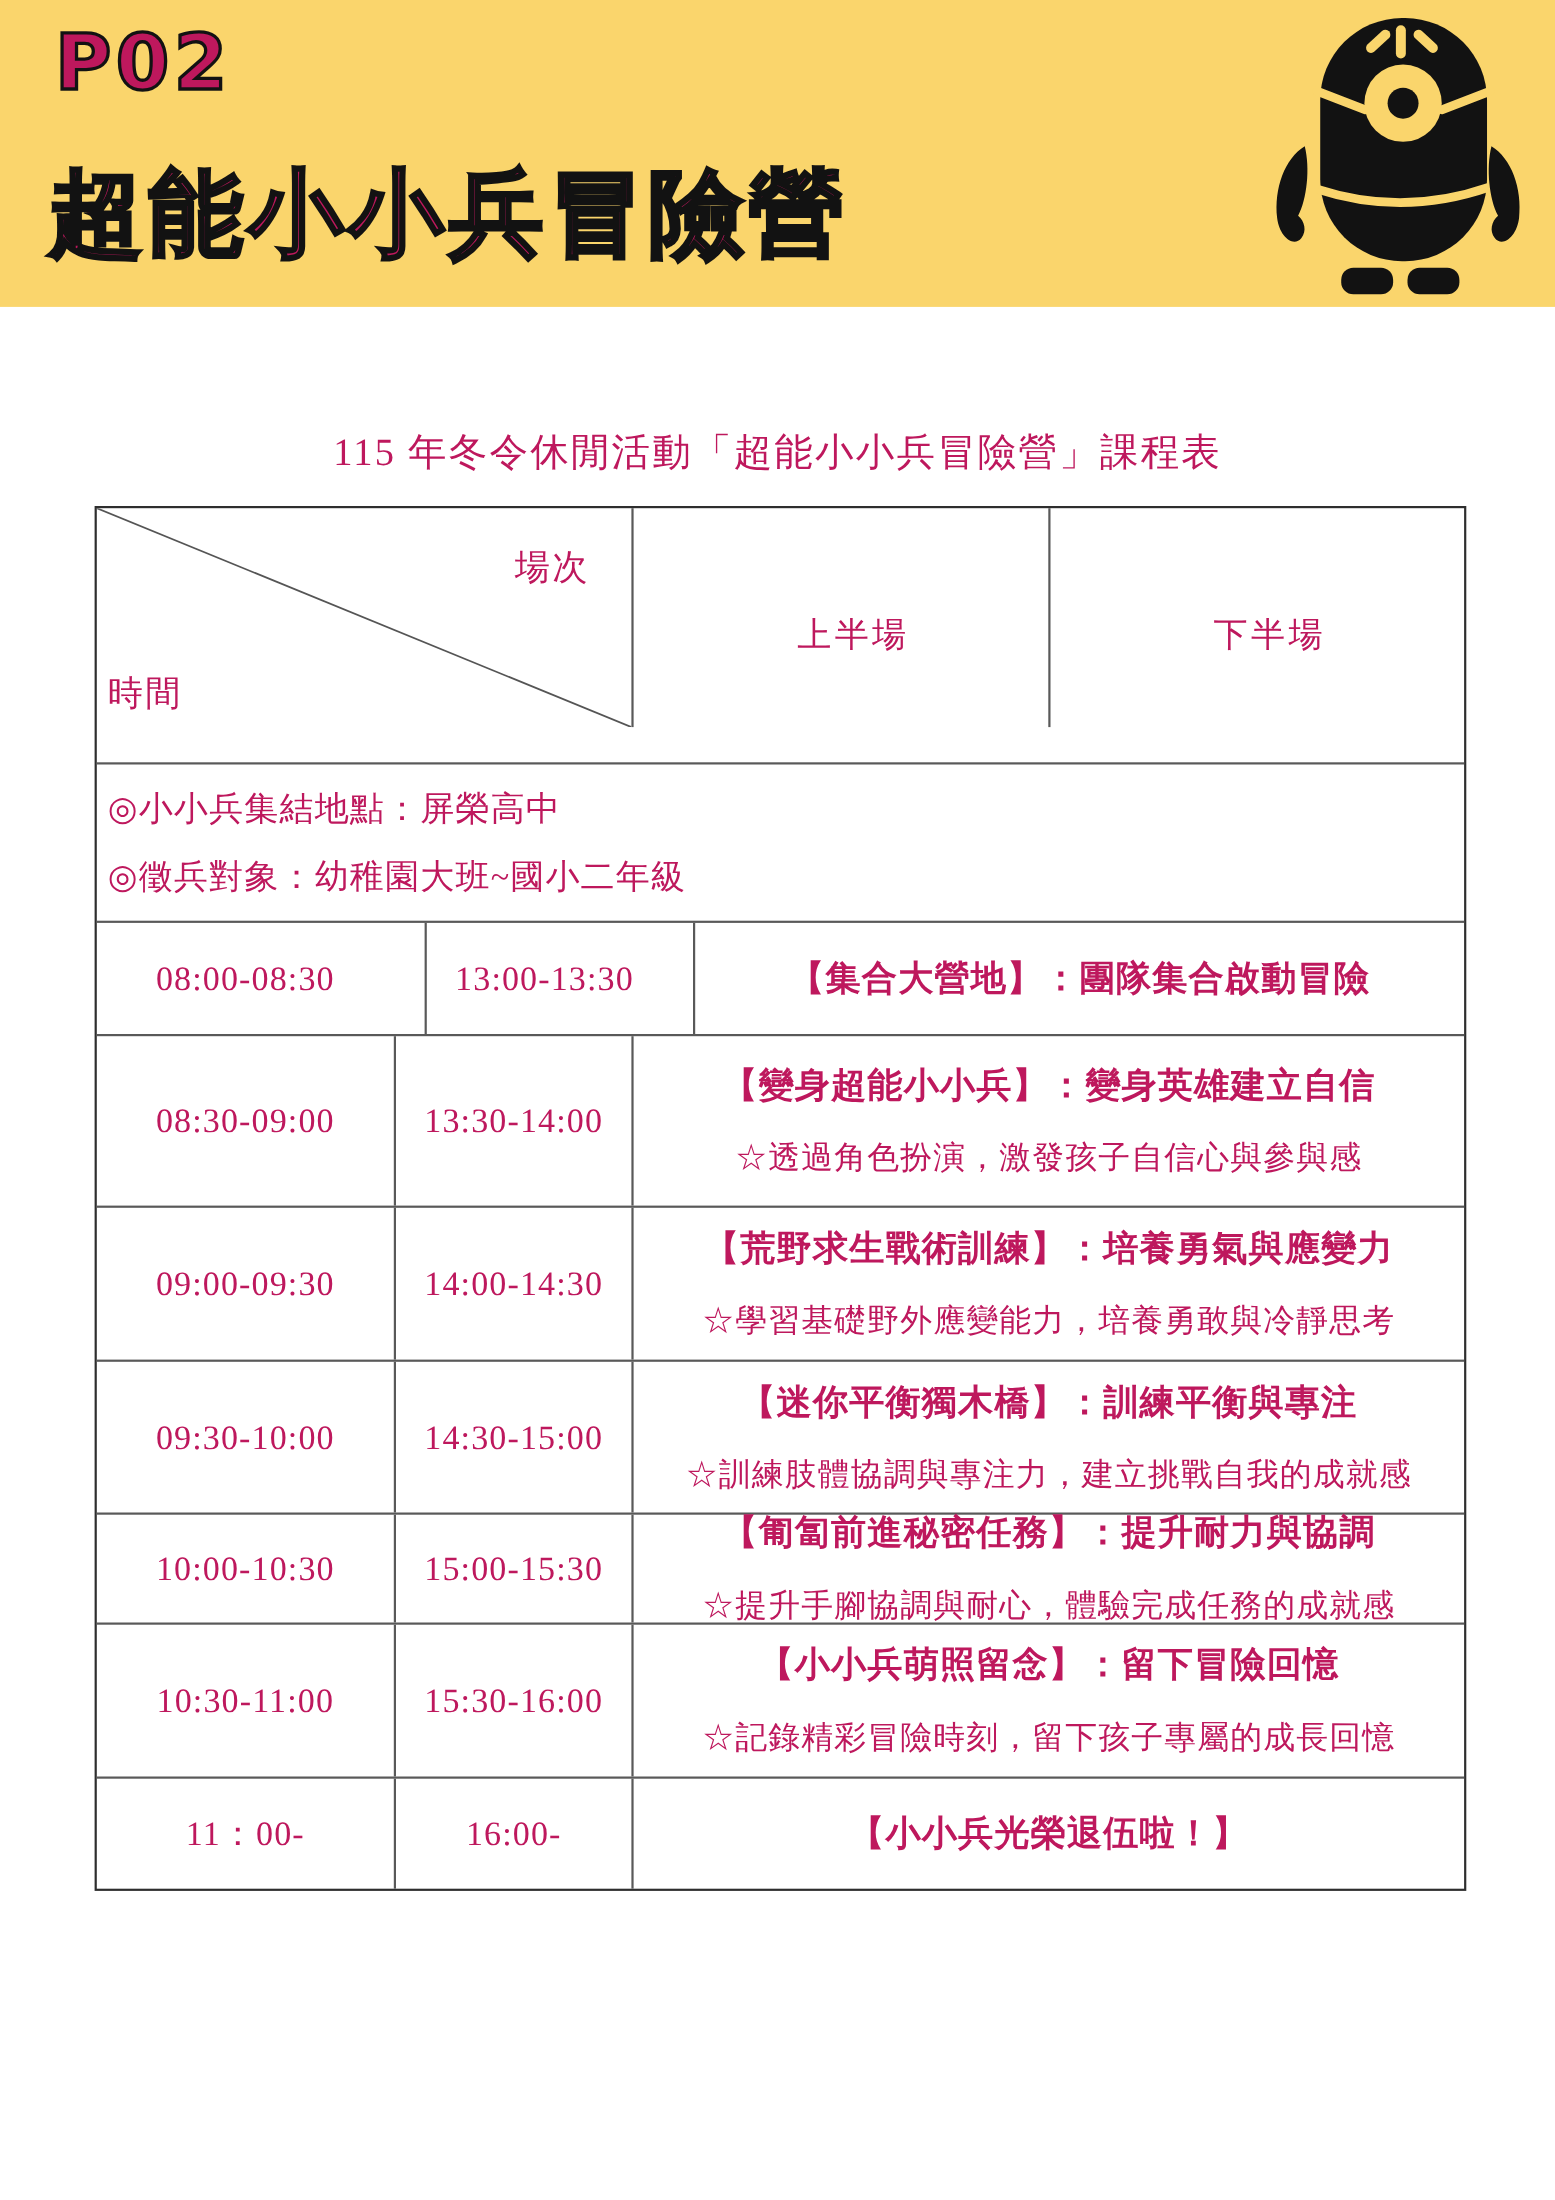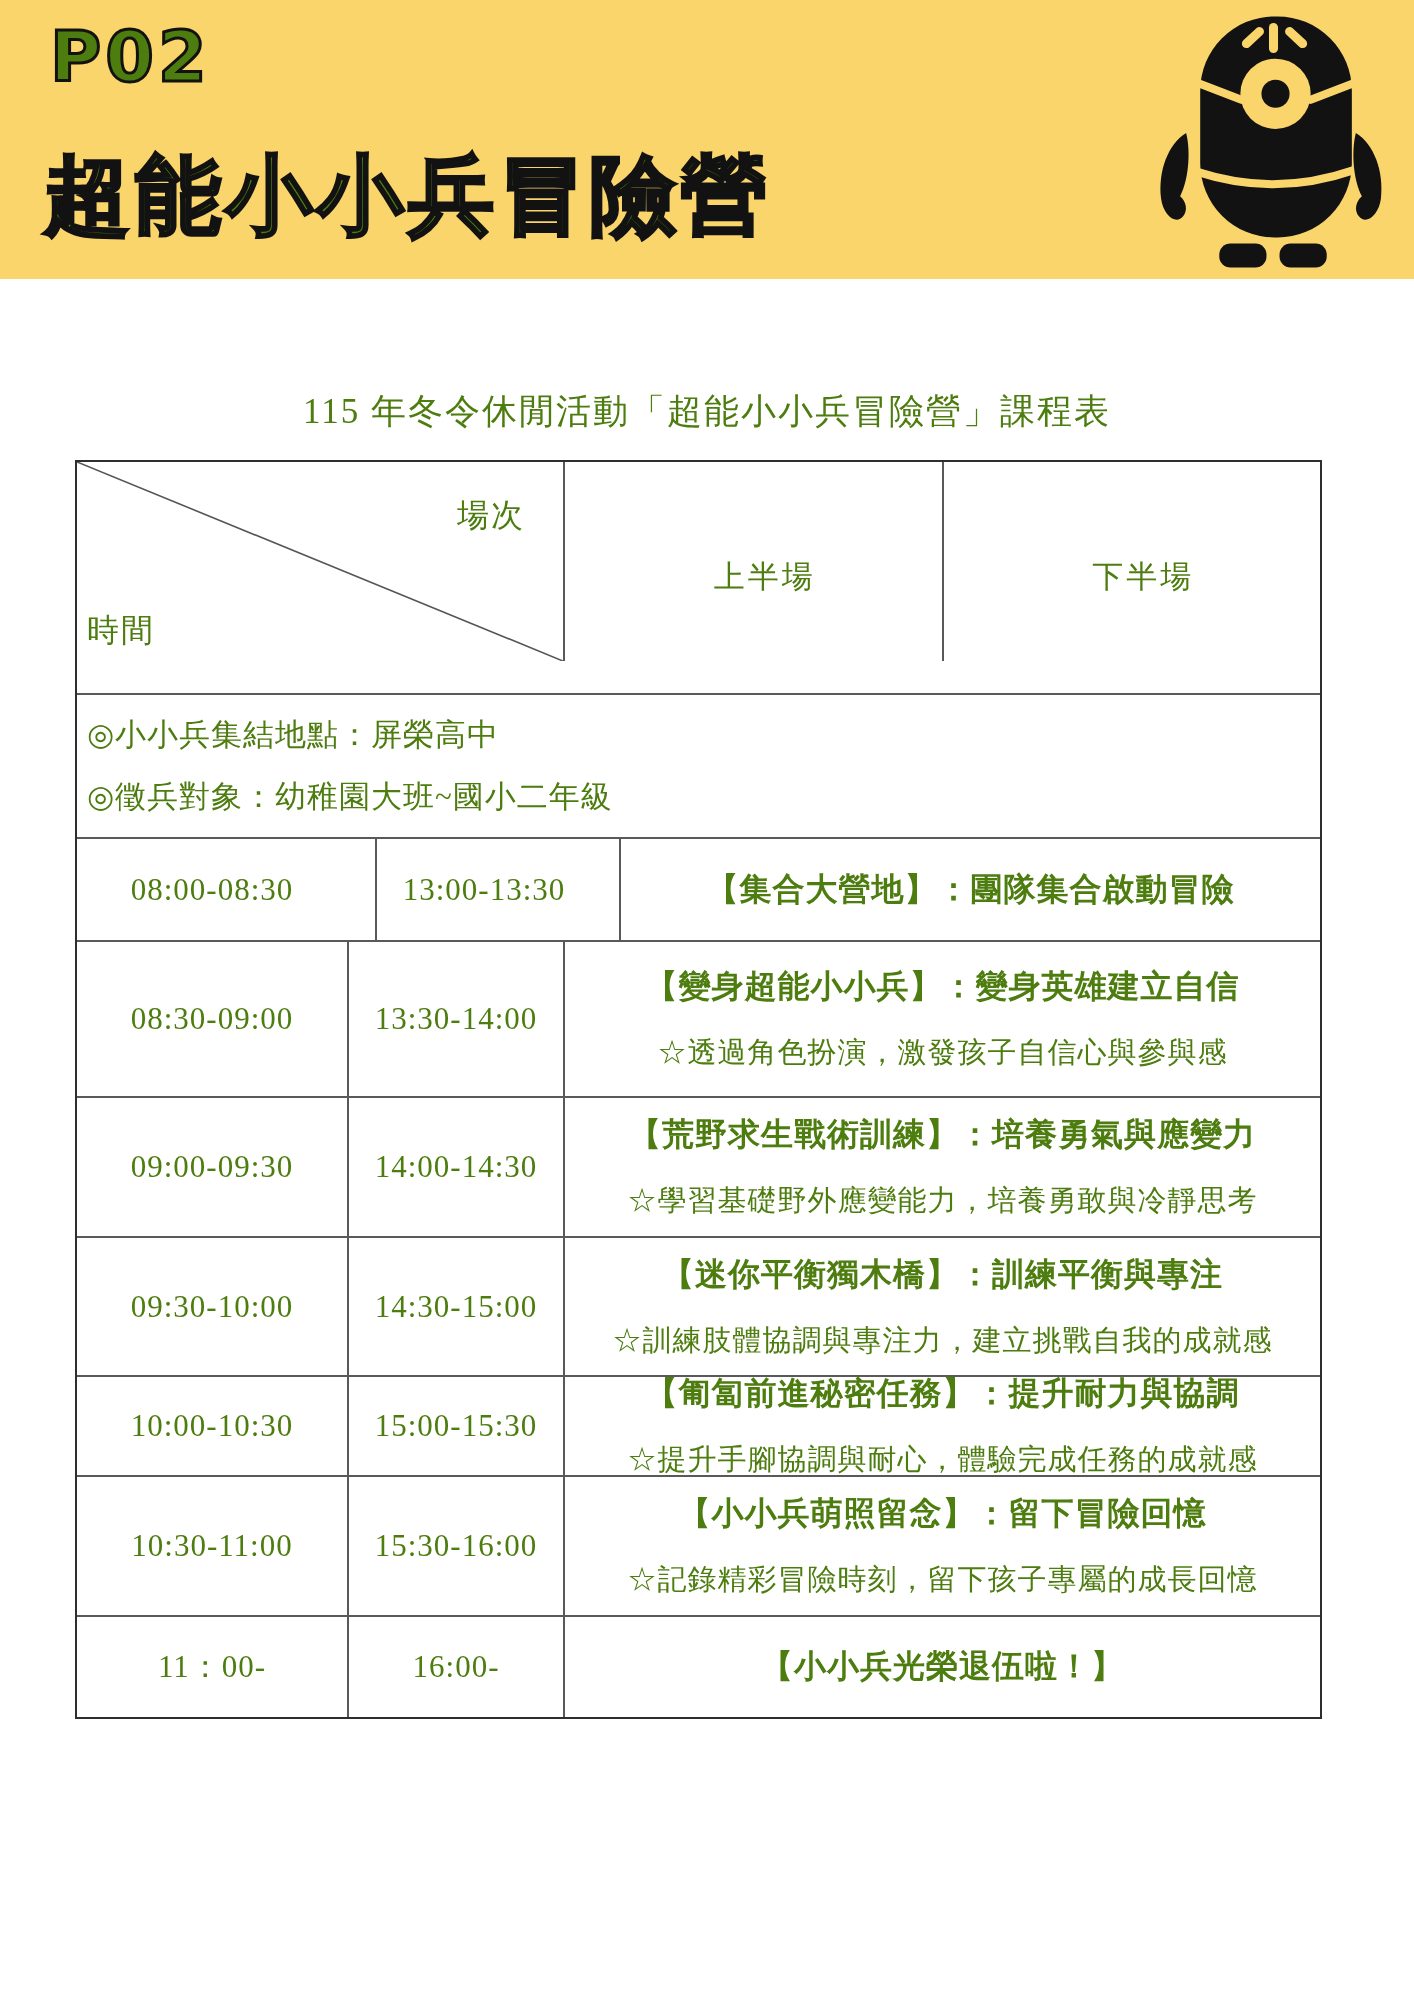--- a/index.html
+++ b/index.html
@@ -1,35 +1,35 @@
 <!DOCTYPE html>
 <html><head>
 <meta charset="utf-8">
 <style>
   html,body{margin:0;padding:0;background:#fff;}
   .page{position:relative;width:1414px;height:2000px;background:#ffffff;overflow:hidden;
-        font-family:"Liberation Serif","DejaVu Serif",serif;color:#4d7c0f;}
+        font-family:"Liberation Serif","DejaVu Serif",serif;color:#be185d;}
 
   
   .band{position:absolute;left:0;top:0;width:1414px;height:279px;background:#FAD56C;}
   .page-label{position:absolute;left:50px;top:22px;
               font-family:"DejaVu Sans","Liberation Sans",sans-serif;
               font-weight:900;font-size:70px;line-height:1;letter-spacing:4px;
               -webkit-text-stroke:3px #121212;}
   .camp-title{position:absolute;left:44px;top:114px;
               font-family:"DejaVu Sans","Liberation Sans",sans-serif;
               font-weight:900;font-size:86px;line-height:1.05;letter-spacing:5px;margin-top:36px;
               -webkit-text-stroke:3px #121212;}
   .minion{position:absolute;left:1153px;top:12px;width:236px;height:260px;}
 
   
   .table-title{position:absolute;left:0;top:388px;width:100%;text-align:center;
                font-size:35px;letter-spacing:2px;}
 
-  .tbl{position:absolute;left:75px;top:460px;width:1247px;box-sizing:border-box;
+  .tbl{position:absolute;left:86px;top:460px;width:1247px;box-sizing:border-box;
        border:2px solid #2e2e2e;background:#fff;}
   .trow{display:flex;box-sizing:border-box;border-top:2px solid #595959;}
   .trow.first{border-top:none;}
 
   
   .corner{position:relative;width:486px;box-sizing:border-box;}
   .corner .diag{position:absolute;left:0;top:0;width:100%;height:100%;display:block;}
   .corner-top{position:absolute;right:38px;top:32px;font-size:32px;letter-spacing:2px;}
   .corner-bottom{position:absolute;left:10px;bottom:8px;font-size:32px;letter-spacing:2px;}
   .halfcell{flex:1;display:flex;align-items:center;justify-content:center;

